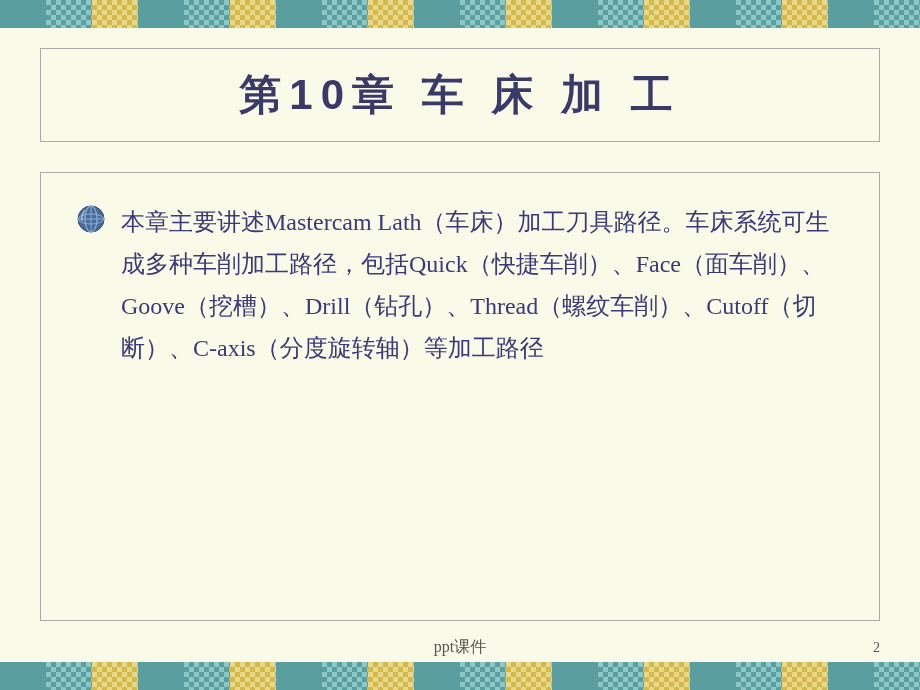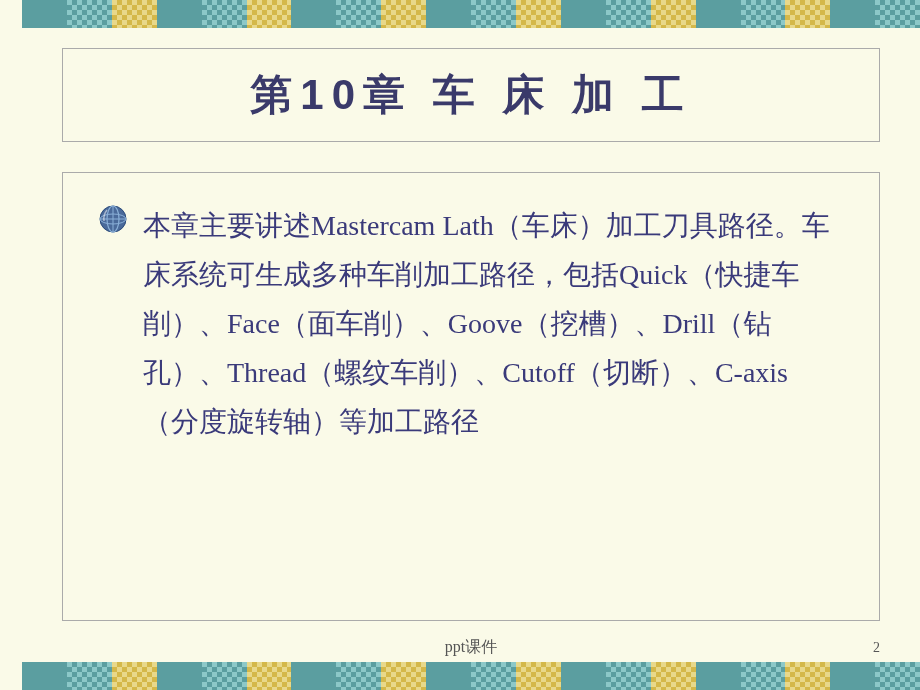--- a/index.html
+++ b/index.html
@@ -12,21 +12,20 @@
       overflow: hidden;
     }
 
     .slide {
       width: 920px;
       height: 690px;
       background: #fafae8;
       position: relative;
       display: flex;
       flex-direction: column;
-      padding-left: 22px;
     }
 
     
     .top-border {
       display: flex;
       height: 28px;
       width: 100%;
       flex-shrink: 0;
     }
 
@@ -96,21 +95,21 @@
     }
 
     .bullet-icon {
       flex-shrink: 0;
       margin-top: 4px;
       width: 28px;
       height: 28px;
     }
 
     .content-text {
-      font-size: 28px;
+      font-size: 24px;
       line-height: 1.75;
       color: #3a3a7a;
       font-family: "SimSun", "宋体", serif;
     }
 
     
     .footer {
       display: flex;
       justify-content: center;
       align-items: center;

